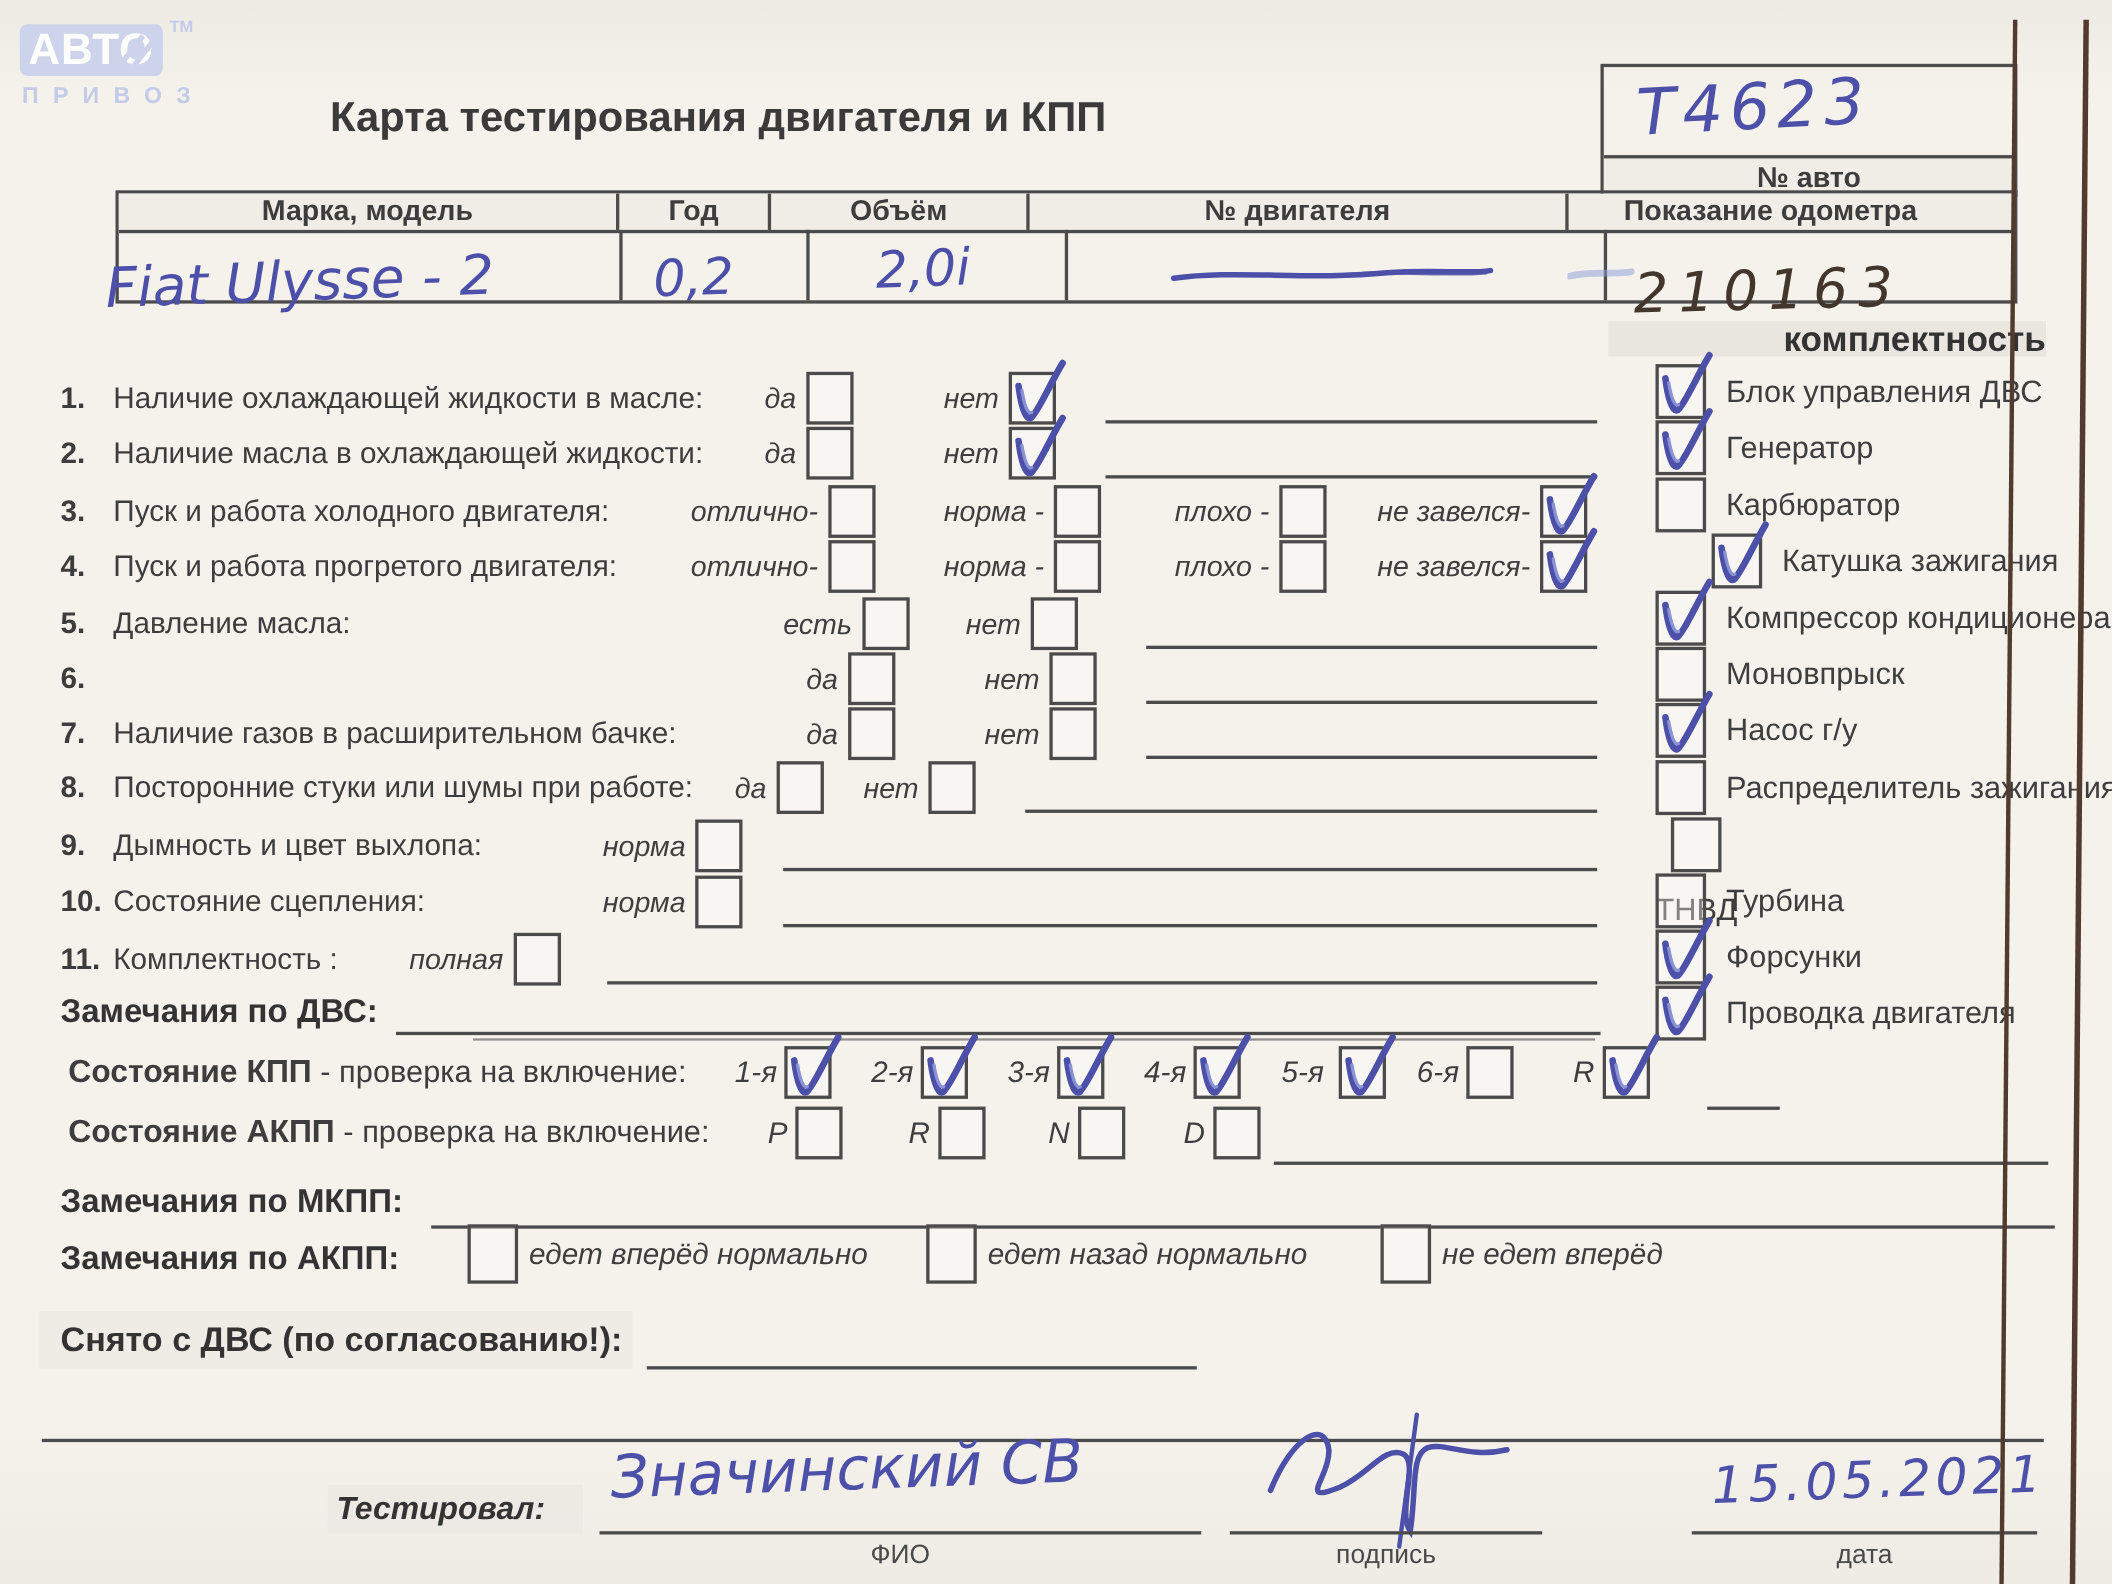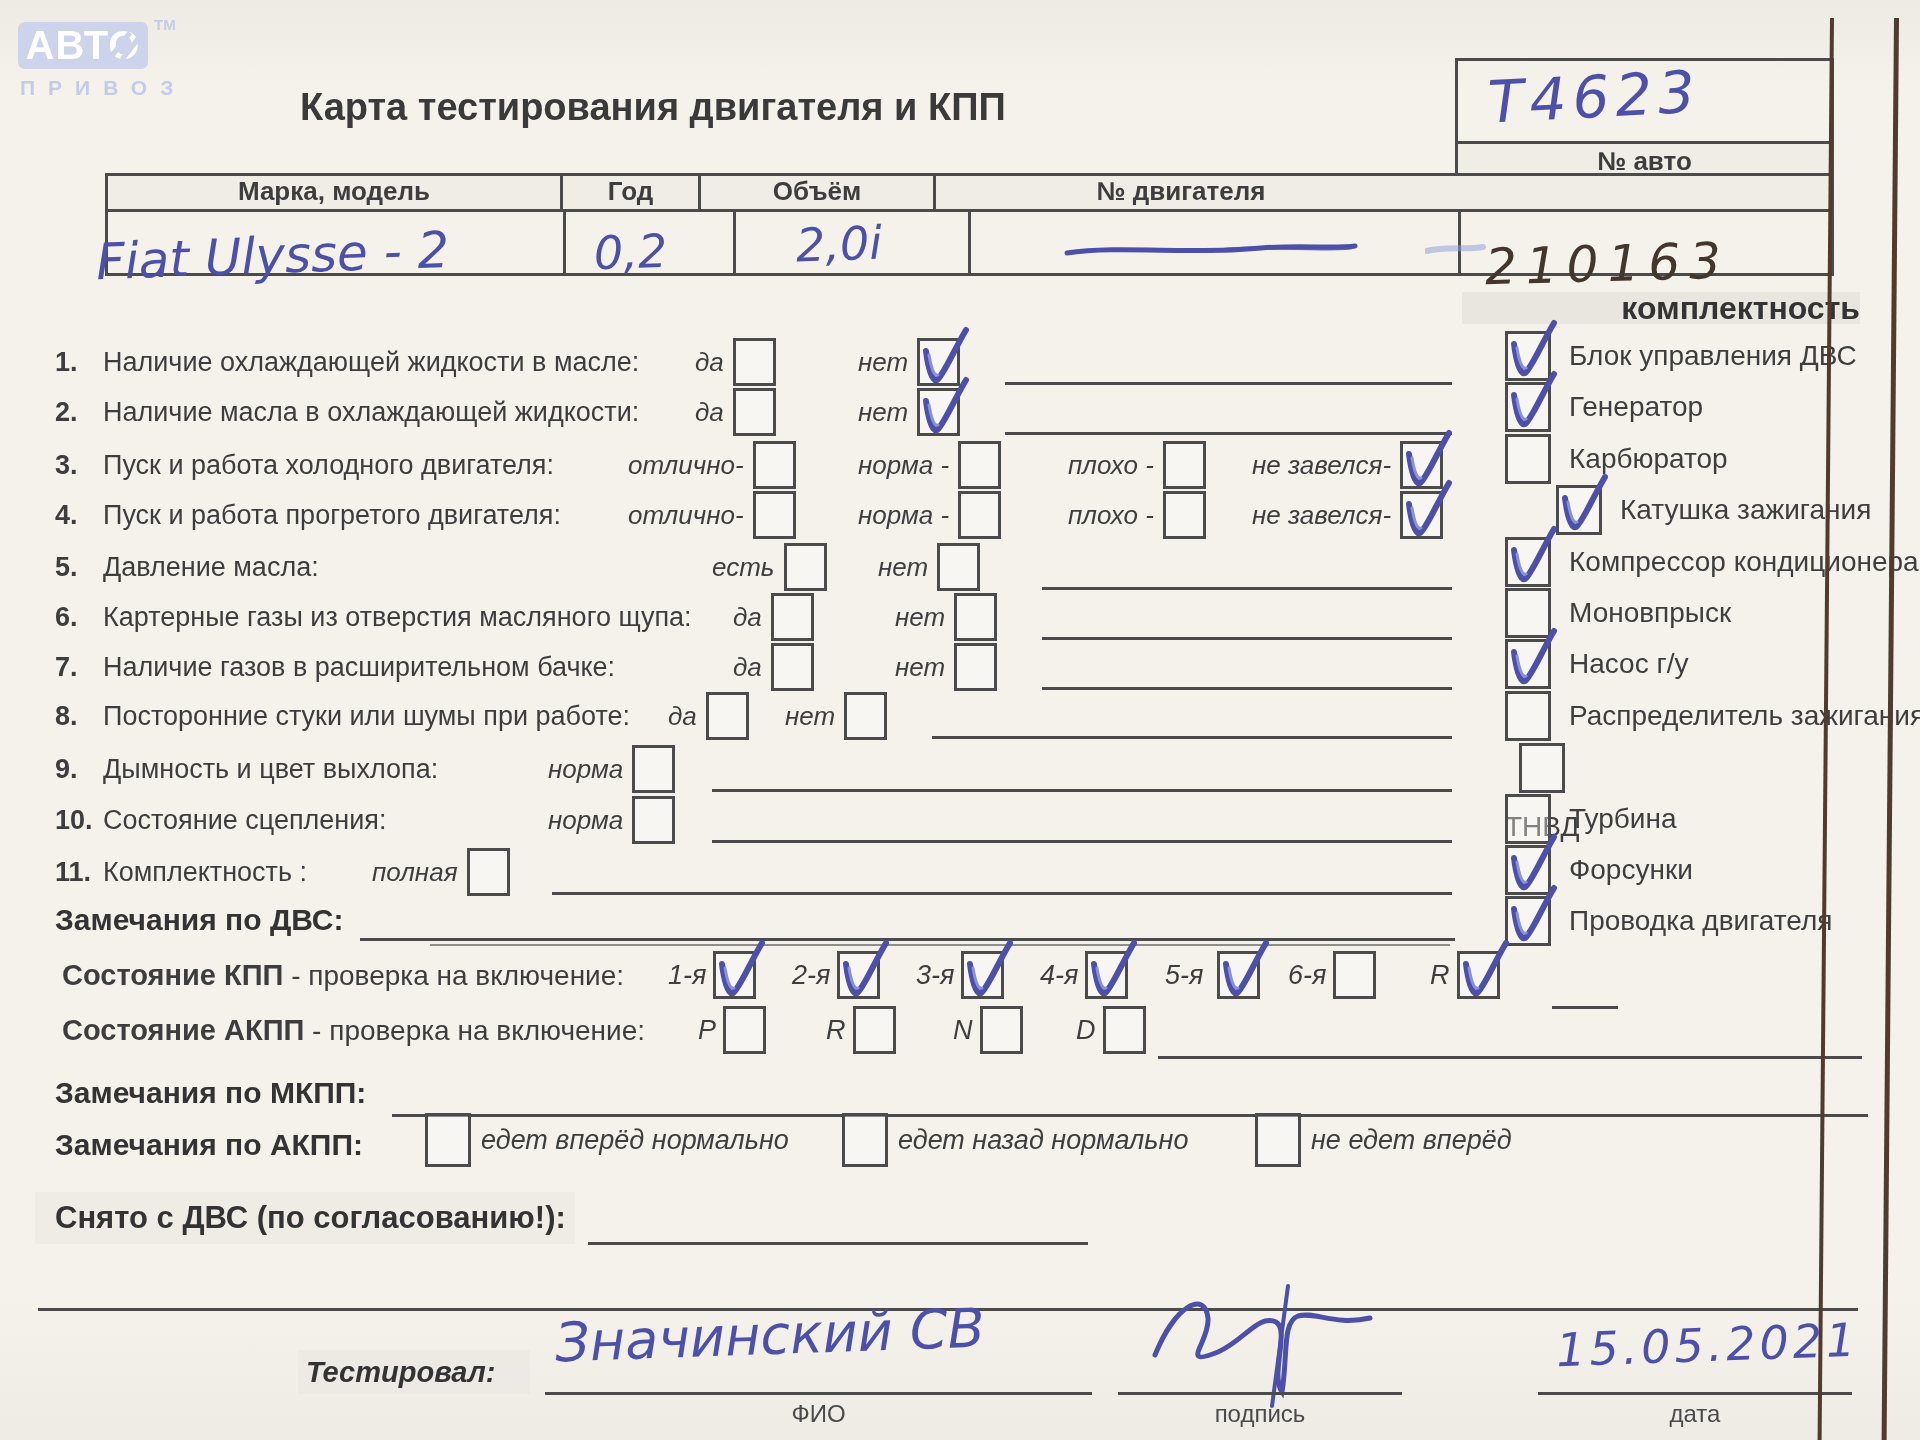--- a/index.html
+++ b/index.html
@@ -98,20 +98,21 @@
     <span class="auto-num ink hand">Т4623</span>
     <div class="auto-lbl">№ авто</div>
   </div>
 
   <div class="vt">
     <div class="hrow">
       <div class="hcell" style="width:455px">Марка, модель</div>
       <div class="hcell" style="width:138px">Год</div>
       <div class="hcell" style="width:235px">Объём</div>
       <div class="hcell" style="width:490px">№ двигателя</div>
+      <div class="hcell" style="width:367px">Показание одометра</div>
     </div>
     <div class="vcol" style="left:0;width:455px">
       <span class="vw-make ink hand">Fiat Ulysse - 2</span>
     </div>
     <div class="vcol" style="left:458px;width:167px">
       <span class="vw-year ink hand">0,2</span>
     </div>
     <div class="vcol" style="left:628px;width:232px">
       <span class="vw-vol ink hand">2,0i</span>
     </div>
@@ -311,21 +312,20 @@
           <div class="cb"></div>
         </div>
         <div class="opt" style="left: 878px;">
           <span class="optlbl">нет</span>
           <div class="cb"></div>
         </div>
         <div class="fill" style="left: 1042px; width: 410px;"></div>
       </div>
       <div class="check-row" style="top: 590px;">
         <span class="rownum">6.</span>
-        <span class="rowlbl">Картерные газы из отверстия масляного щупа:</span>
         <div class="opt" style="left: 733px;">
           <span class="optlbl">да</span>
           <div class="cb"></div>
         </div>
         <div class="opt" style="left: 895px;">
           <span class="optlbl">нет</span>
           <div class="cb"></div>
         </div>
         <div class="fill" style="left: 1042px; width: 410px;"></div>
       </div>

